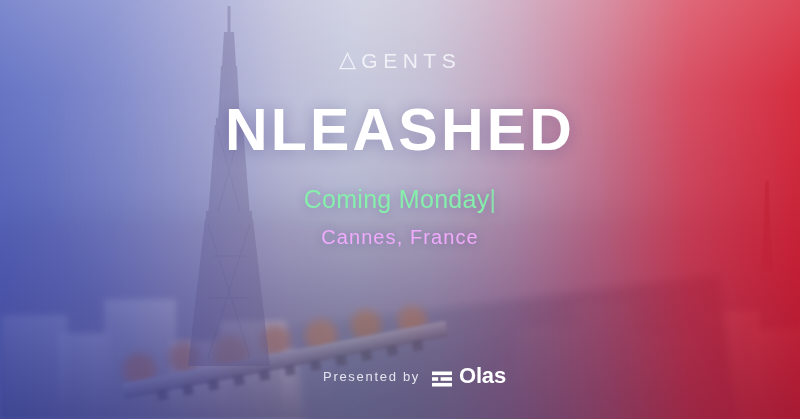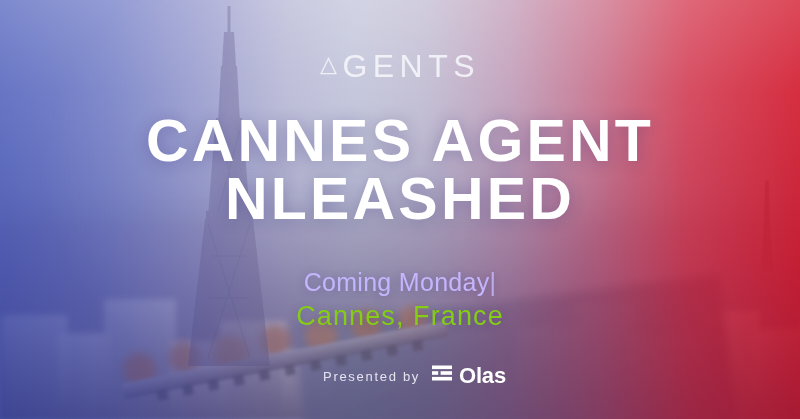--- a/index.html
+++ b/index.html
@@ -142,21 +142,21 @@
   
   .brand {
     margin-top:50px;
     display:flex; align-items:center; justify-content:center;
     gap:20px;
     color:#f2f2f8;
     opacity:.93;
   }
   .brand-word {
     display:flex; align-items:center;
-    font-size:32px; font-weight:400; letter-spacing:5.5px;
+    font-size:21px; font-weight:400; letter-spacing:5.5px;
     line-height:1; white-space:nowrap;
     color:#f4f4fa;
   }
   .delta-a { display:inline-block; margin-right:5.5px; }
   .delta-a svg { display:block; }
   .shield-u { display:inline-block; margin-right:5.5px; }
   .shield-u svg { display:block; }
 
   
   .headline {
@@ -165,51 +165,51 @@
     font-weight:700;
     font-size:59px;
     line-height:.98;
     letter-spacing:3.2px;
     text-shadow:0 2px 16px rgba(40,30,110,.30);
   }
   .headline .l2 { display:block; }
 
   
   .dateline {
-    margin-top:39px;
-    color:#c4b5fd;
+    margin-top:25px;
+    color:#86efac;
     font-size:25px;
     font-weight:400;
     letter-spacing:.3px;
     display:flex; align-items:center; justify-content:center; 
     text-shadow:0 1px 10px rgba(40,30,110,.28);
   }
   .dateline .sep { opacity:.85; font-weight:300; }
 
   .location {
-    margin-top:4px;
-    color:#84cc16;
-    font-size:27px;
+    margin-top:12px;
+    color:#f0abfc;
+    font-size:20px;
     font-weight:400;
     letter-spacing:1.1px;
     text-shadow:0 1px 10px rgba(40,30,110,.28);
   }
 
   
   .presented {
     position:absolute; left:0; right:0; bottom:32px;
     display:flex; align-items:center; justify-content:center; gap:12px;
     color:#f0eff8;
     padding-left:29px;
   }
   .presented-label {
     font-size:13px; font-weight:400; letter-spacing:1.7px;
     opacity:.92;
   }
-  .olas-lockup { display:flex; align-items:flex-start; gap:7px; }
+  .olas-lockup { display:flex; align-items:flex-end; gap:7px; }
   .olas-mark { display:block; }
   .olas-word {
     font-size:22px; font-weight:700; letter-spacing:-.2px;
     color:#ffffff; line-height:1;
   }
 </style>
 </head>
 <body>
 
 <div id="banner">
@@ -272,21 +272,20 @@
           <svg width="17" height="18" viewBox="0 0 17 18" aria-hidden="true">
             <path d="M8.5 1.5 L16 16.6 H1 Z" fill="none" stroke="#f4f4fa" stroke-width="1.3" stroke-linejoin="miter"></path>
           </svg>
         </span>
         <span>GENTS</span>
       </span>
 
     </div>
 
     <h1 class="headline">
-      <span class="l1">CANNES AGENT</span>
       <span class="l2">NLEASHED</span>
     </h1>
 
     <div class="dateline">
       <span>Coming Monday</span>
       <span class="sep">|</span>
     </div>
 
     <div class="location">Cannes, France</div>
   </div>

